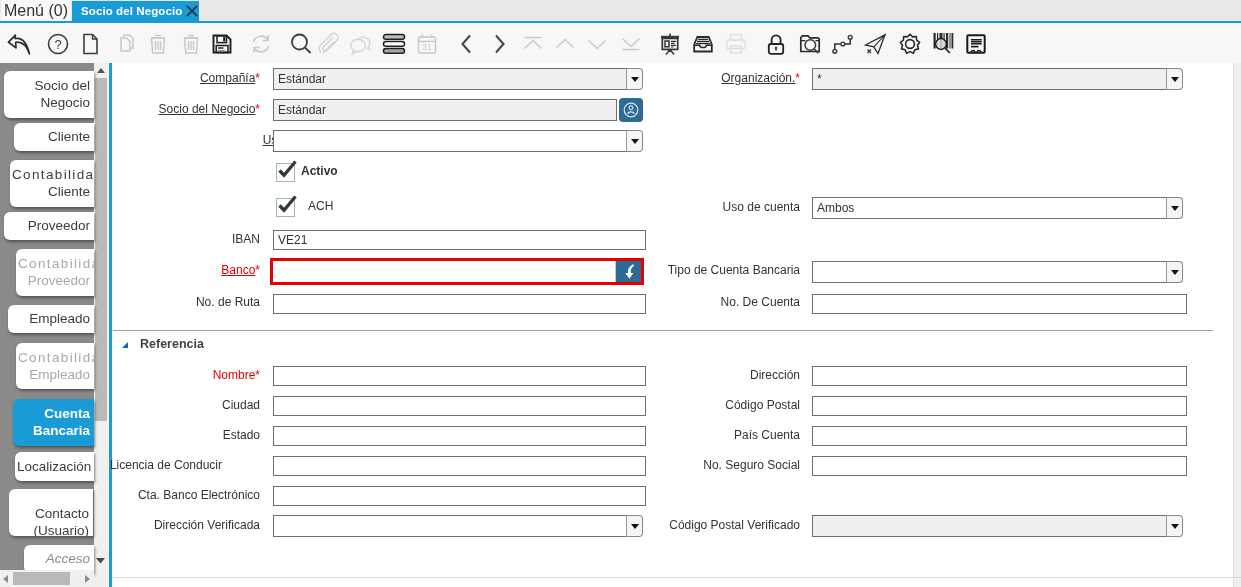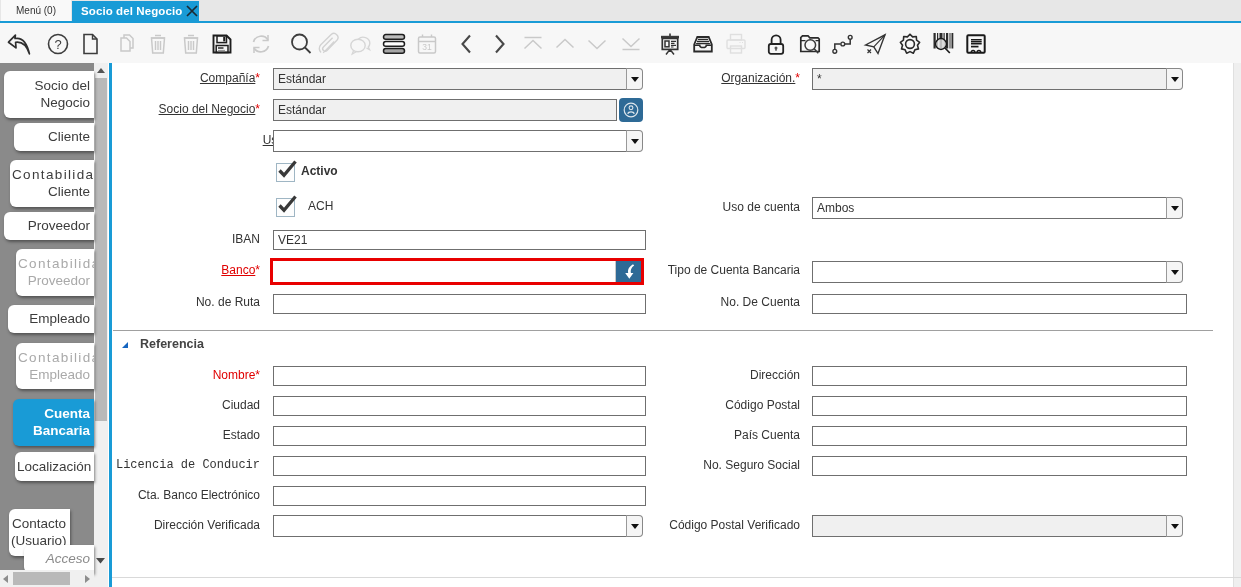--- a/index.html
+++ b/index.html
@@ -2,21 +2,21 @@
 <html><head><meta charset="utf-8">
 <style>
 html,body{margin:0;padding:0;}
 body{width:1241px;height:587px;overflow:hidden;position:relative;
  font-family:"Liberation Sans",sans-serif;background:#fff;}
 .abs{position:absolute;}
 
 #tabbar{left:0;top:0;width:1241px;height:21px;background:#e7e7e7;}
 #blueline{left:0;top:21px;width:1241px;height:2px;background:#199bd6;}
 #tabmenu{left:1px;top:0;width:70px;height:28px;background:#f9f9f9;
- font-size:10px;color:#333;text-align:center;line-height:21px;}
+ font-size:16px;color:#333;text-align:center;line-height:21px;}
 #tabactive{left:72px;top:1px;width:127px;height:20px;background:#199bd6;
  font-size:11.5px;font-weight:bold;color:#fff;line-height:20px;padding-left:9px;letter-spacing:0.1px;box-sizing:border-box;}
 
 #toolbar{left:0;top:23px;width:1241px;height:40px;background:#f7f7f7;}
 .ic{position:absolute;top:31px;width:26px;height:26px;}
 
 #sidebar{left:0;top:63px;width:94px;height:507px;background:#8a8a8a;}
 #vsc{left:94px;top:63px;width:14px;height:524px;background:#f0f0f0;}
 #vthumb{left:95px;top:78px;width:12px;height:343px;background:#b9b9b9;}
 #vline{left:109px;top:63px;width:3px;height:524px;background:#199bd6;}
@@ -246,21 +246,21 @@
     <span class="tl"><span style="letter-spacing:1.35px">Contabilidad</span></span>
     <span class="tl">Empleado</span>
   </div>
 <div class="stab sel" style="left:13px;top:399px;width:81px;height:47px;padding-top:6px;">
     <span class="tl">Cuenta</span>
     <span class="tl">Bancaria</span>
   </div>
 <div class="stab " style="left:15px;top:452px;width:79px;height:29px;padding-top:6px;">
     <span class="tl">Localización</span>
   </div>
-<div class="stab " style="left:9px;top:489px;width:61px;height:47px;padding-top:6px;margin-top:20px;">
+<div class="stab " style="left:9px;top:489px;width:84px;height:47px;padding-top:16px;">
     <span class="tl">Contacto</span>
     <span class="tl">(Usuario)</span>
   </div>
 <div class="stab " style="left:24px;top:545px;width:70px;height:28px;padding-top:5px;color:#8a8a8a;font-style:italic;">
     <span class="tl"><i>Acceso</i></span>
   </div>
 <div class="lbl" style="right:981px;top:71px;"><span class="un">Compañía</span><span class="st">*</span></div>
 <div class="combo" style="left:273px;top:68px;width:370px;height:22px;">
     <div class="cbox ro">Estándar</div>
     <div class="cbtn"></div>
@@ -326,21 +326,21 @@
 <div class="lbl" style="right:441px;top:368px;">Dirección</div>
 <div class="txt " style="left:812px;top:366px;width:375px;height:20px;"></div>
 <div class="lbl" style="right:981px;top:398px;">Ciudad</div>
 <div class="txt " style="left:273px;top:396px;width:373px;height:20px;"></div>
 <div class="lbl" style="right:441px;top:398px;">Código Postal</div>
 <div class="txt " style="left:812px;top:396px;width:375px;height:20px;"></div>
 <div class="lbl" style="right:981px;top:428px;margin-left:11px;">Estado</div>
 <div class="txt " style="left:273px;top:426px;width:373px;height:20px;"></div>
 <div class="lbl" style="right:441px;top:428px;">País Cuenta</div>
 <div class="txt " style="left:812px;top:426px;width:375px;height:20px;"></div>
-<div class="lbl" style="right:981px;top:458px;font-family:Liberation Mono, monospace;">Licencia de Conducir</div>
+<div class="lbl" style="right:1019px;top:458px;">Licencia de Conducir</div>
 <div class="txt " style="left:273px;top:456px;width:373px;height:20px;"></div>
 <div class="lbl" style="right:441px;top:458px;">No. Seguro Social</div>
 <div class="txt " style="left:812px;top:456px;width:375px;height:20px;"></div>
 <div class="lbl" style="right:981px;top:488px;">Cta. Banco Electrónico</div>
 <div class="txt " style="left:273px;top:486px;width:373px;height:20px;"></div>
 <div class="lbl" style="right:981px;top:518px;">Dirección Verificada</div>
 <div class="combo" style="left:273px;top:515px;width:370px;height:22px;">
     <div class="cbox "></div>
     <div class="cbtn"></div>
   </div>

